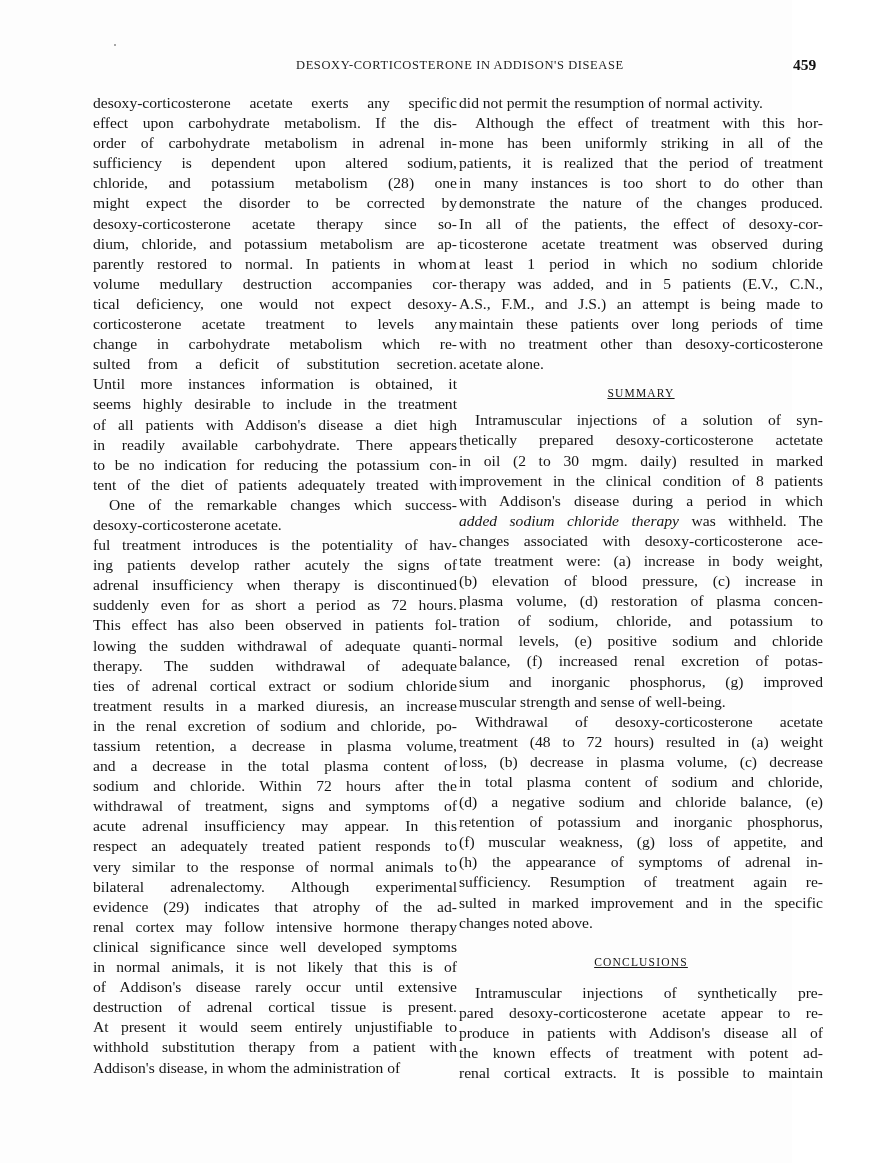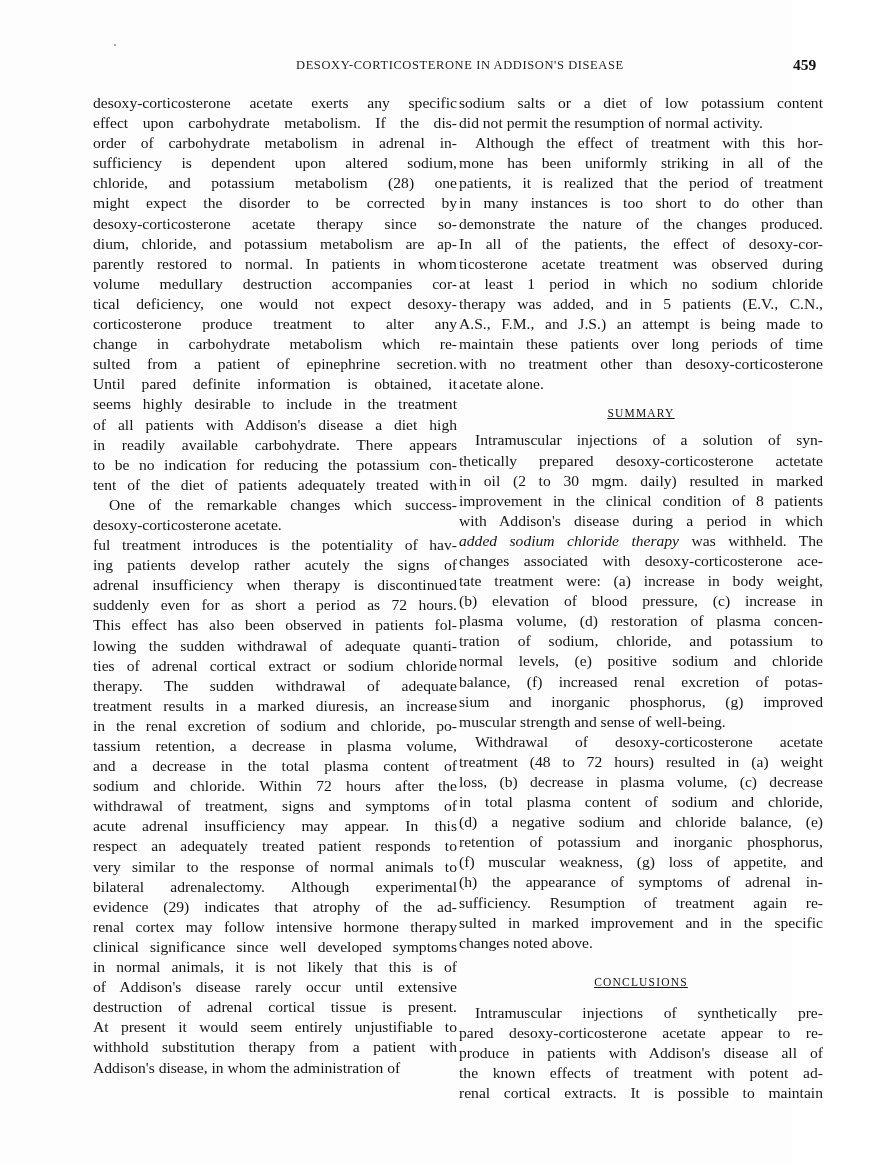--- a/index.html
+++ b/index.html
@@ -34,39 +34,39 @@
       <span class="line">effect upon carbohydrate metabolism.  If the dis-</span>
       <span class="line">order of carbohydrate metabolism in adrenal in-</span>
       <span class="line">sufficiency is dependent upon altered sodium,</span>
       <span class="line">chloride, and potassium metabolism (28) one</span>
       <span class="line">might expect the disorder to be corrected by</span>
       <span class="line">desoxy-corticosterone acetate therapy since so-</span>
       <span class="line">dium, chloride, and potassium metabolism are ap-</span>
       <span class="line">parently restored to normal.  In patients in whom</span>
       <span class="line">volume medullary destruction accompanies cor-</span>
       <span class="line">tical deficiency, one would not expect desoxy-</span>
-      <span class="line">corticosterone produce treatment to alter any</span>
+      <span class="line">corticosterone acetate treatment to levels any</span>
       <span class="line">change in carbohydrate metabolism which re-</span>
-      <span class="line">sulted from a patient of epinephrine secretion.</span>
-      <span class="line">Until pared definite information is obtained, it</span>
+      <span class="line">sulted from a deficit of substitution secretion.</span>
+      <span class="line">Until more instances information is obtained, it</span>
       <span class="line">seems highly desirable to include in the treatment</span>
       <span class="line">of all patients with Addison's disease a diet high</span>
       <span class="line">in readily available carbohydrate.  There appears</span>
       <span class="line">to be no indication for reducing the potassium con-</span>
       <span class="line">tent of the diet of patients adequately treated with</span>
       <span class="line indent">One of the remarkable changes which success-</span>
       <span class="line last">desoxy-corticosterone acetate.</span>
       <span class="line">ful treatment introduces is the potentiality of hav-</span>
       <span class="line">ing patients develop rather acutely the signs of</span>
       <span class="line">adrenal insufficiency when therapy is discontinued</span>
       <span class="line">suddenly even for as short a period as 72 hours.</span>
       <span class="line">This effect has also been observed in patients fol-</span>
       <span class="line">lowing the sudden withdrawal of adequate quanti-</span>
+      <span class="line">therapy.  The sudden withdrawal of adequate</span>
       <span class="line">ties of adrenal cortical extract or sodium chloride</span>
-      <span class="line">therapy.  The sudden withdrawal of adequate</span>
       <span class="line">treatment results in a marked diuresis, an increase</span>
       <span class="line">in the renal excretion of sodium and chloride, po-</span>
       <span class="line">tassium retention, a decrease in plasma volume,</span>
       <span class="line">and a decrease in the total plasma content of</span>
       <span class="line">sodium and chloride.  Within 72 hours after the</span>
       <span class="line">withdrawal of treatment, signs and symptoms of</span>
       <span class="line">acute adrenal insufficiency may appear.  In this</span>
       <span class="line">respect an adequately treated patient responds to</span>
       <span class="line">very similar to the response of normal animals to</span>
       <span class="line">bilateral adrenalectomy.  Although experimental</span>
@@ -75,21 +75,20 @@
       <span class="line">clinical significance since well developed symptoms</span>
       <span class="line">in normal animals, it is not likely that this is of</span>
       <span class="line">of Addison's disease rarely occur until extensive</span>
       <span class="line">destruction of adrenal cortical tissue is present.</span>
       <span class="line">At present it would seem entirely unjustifiable to</span>
       <span class="line">withhold substitution therapy from a patient with</span>
       <span class="line last">Addison's disease, in whom the administration of</span>
     </div>
   <div class="col col-right" id="right-col">
     <div id="right-pre">
-        <span class="line">sodium salts or a diet of low potassium content</span>
         <span class="line last">did not permit the resumption of normal activity.</span>
         <span class="line indent">Although the effect of treatment with this hor-</span>
         <span class="line">mone has been uniformly striking in all of the</span>
         <span class="line">patients, it is realized that the period of treatment</span>
         <span class="line">in many instances is too short to do other than</span>
         <span class="line">demonstrate the nature of the changes produced.</span>
         <span class="line">In all of the patients, the effect of desoxy-cor-</span>
         <span class="line">ticosterone acetate treatment was observed during</span>
         <span class="line">at least 1 period in which no sodium chloride</span>
         <span class="line">therapy was added, and in 5 patients (E.V., C.N.,</span>

